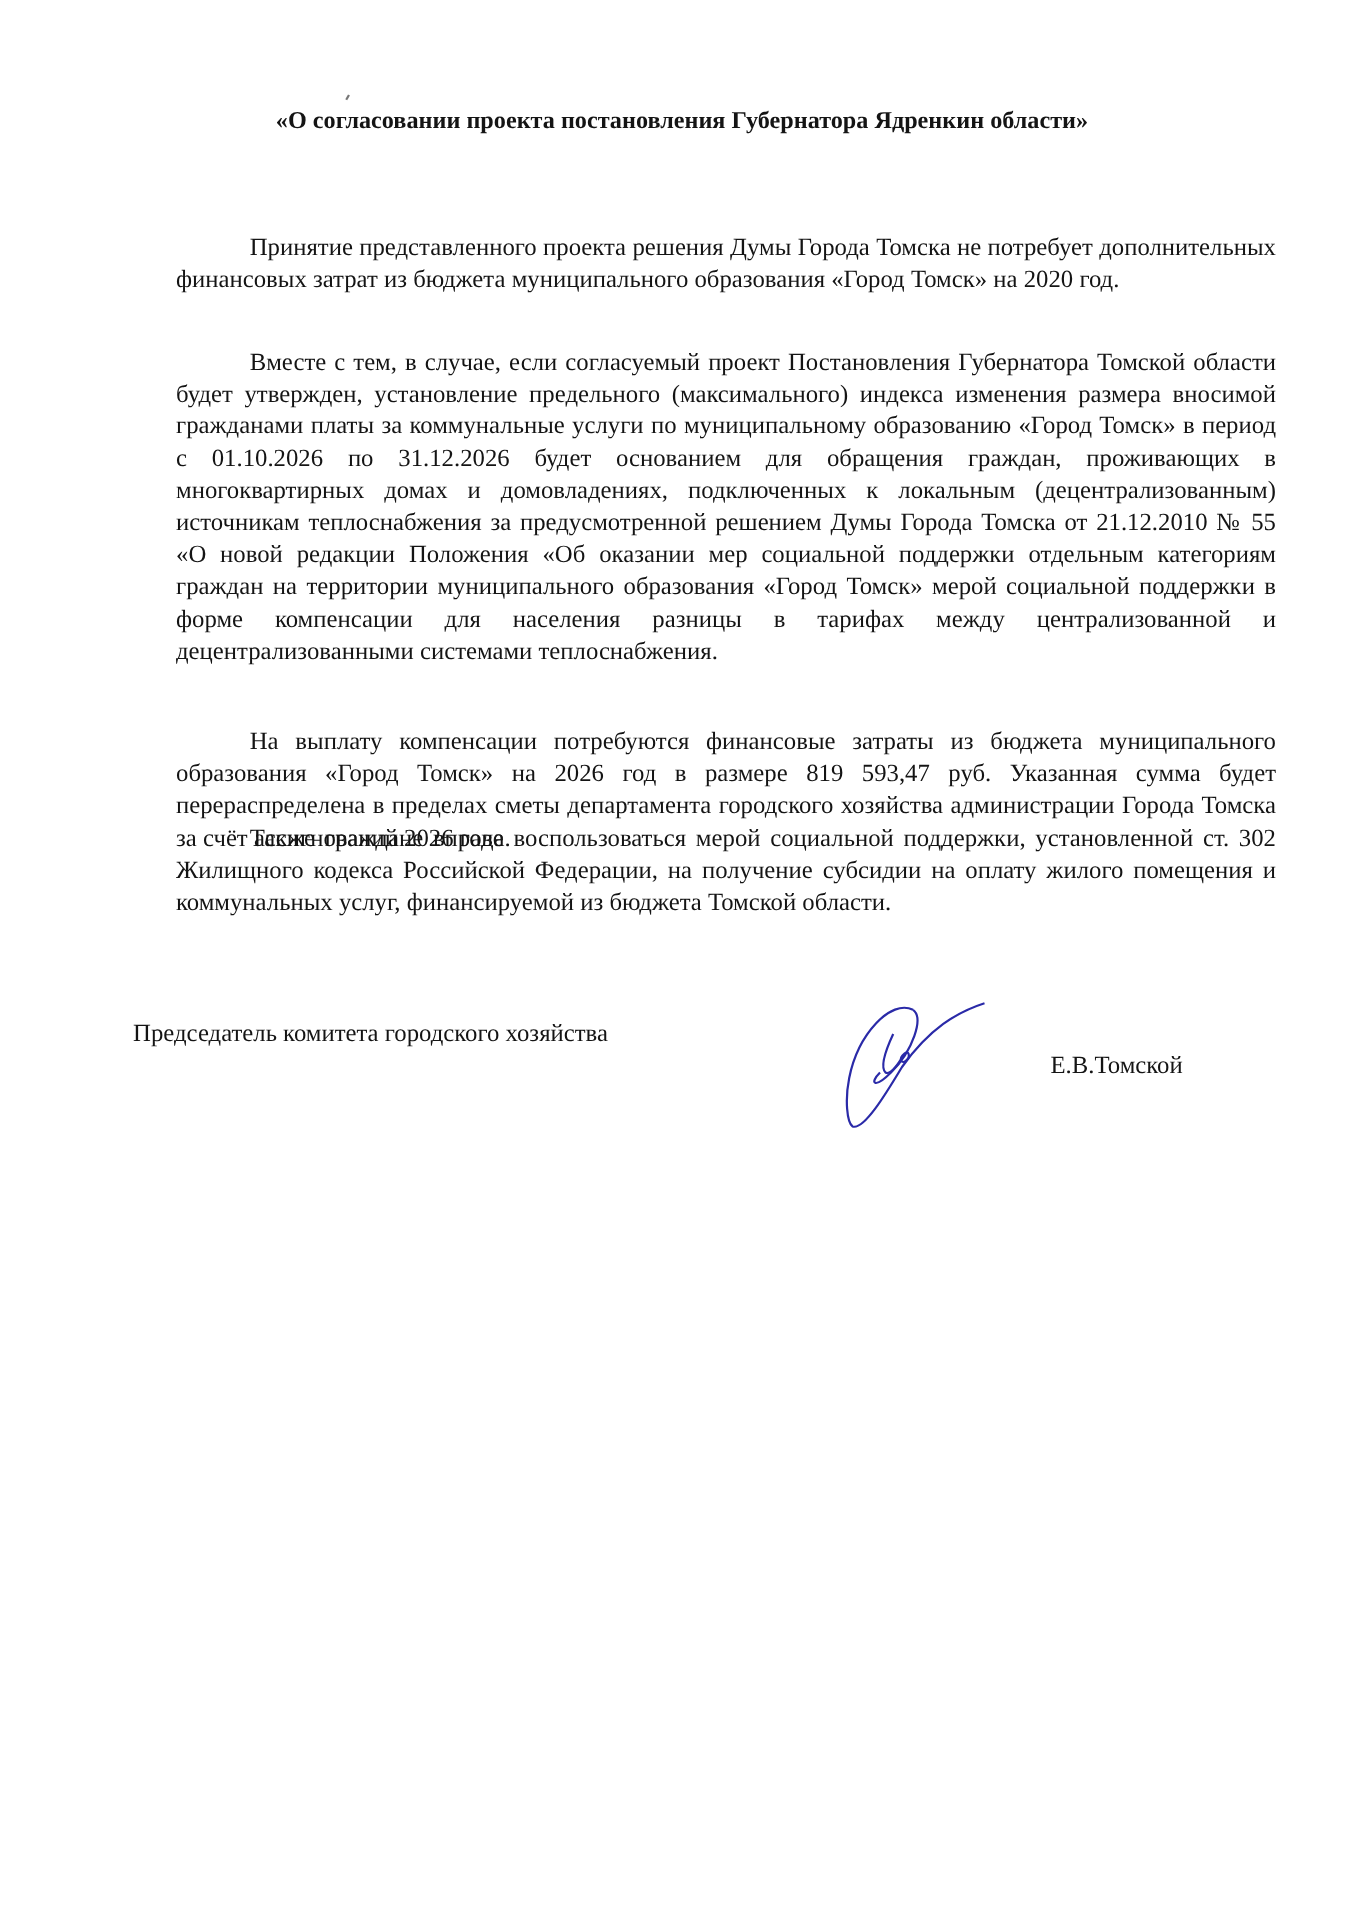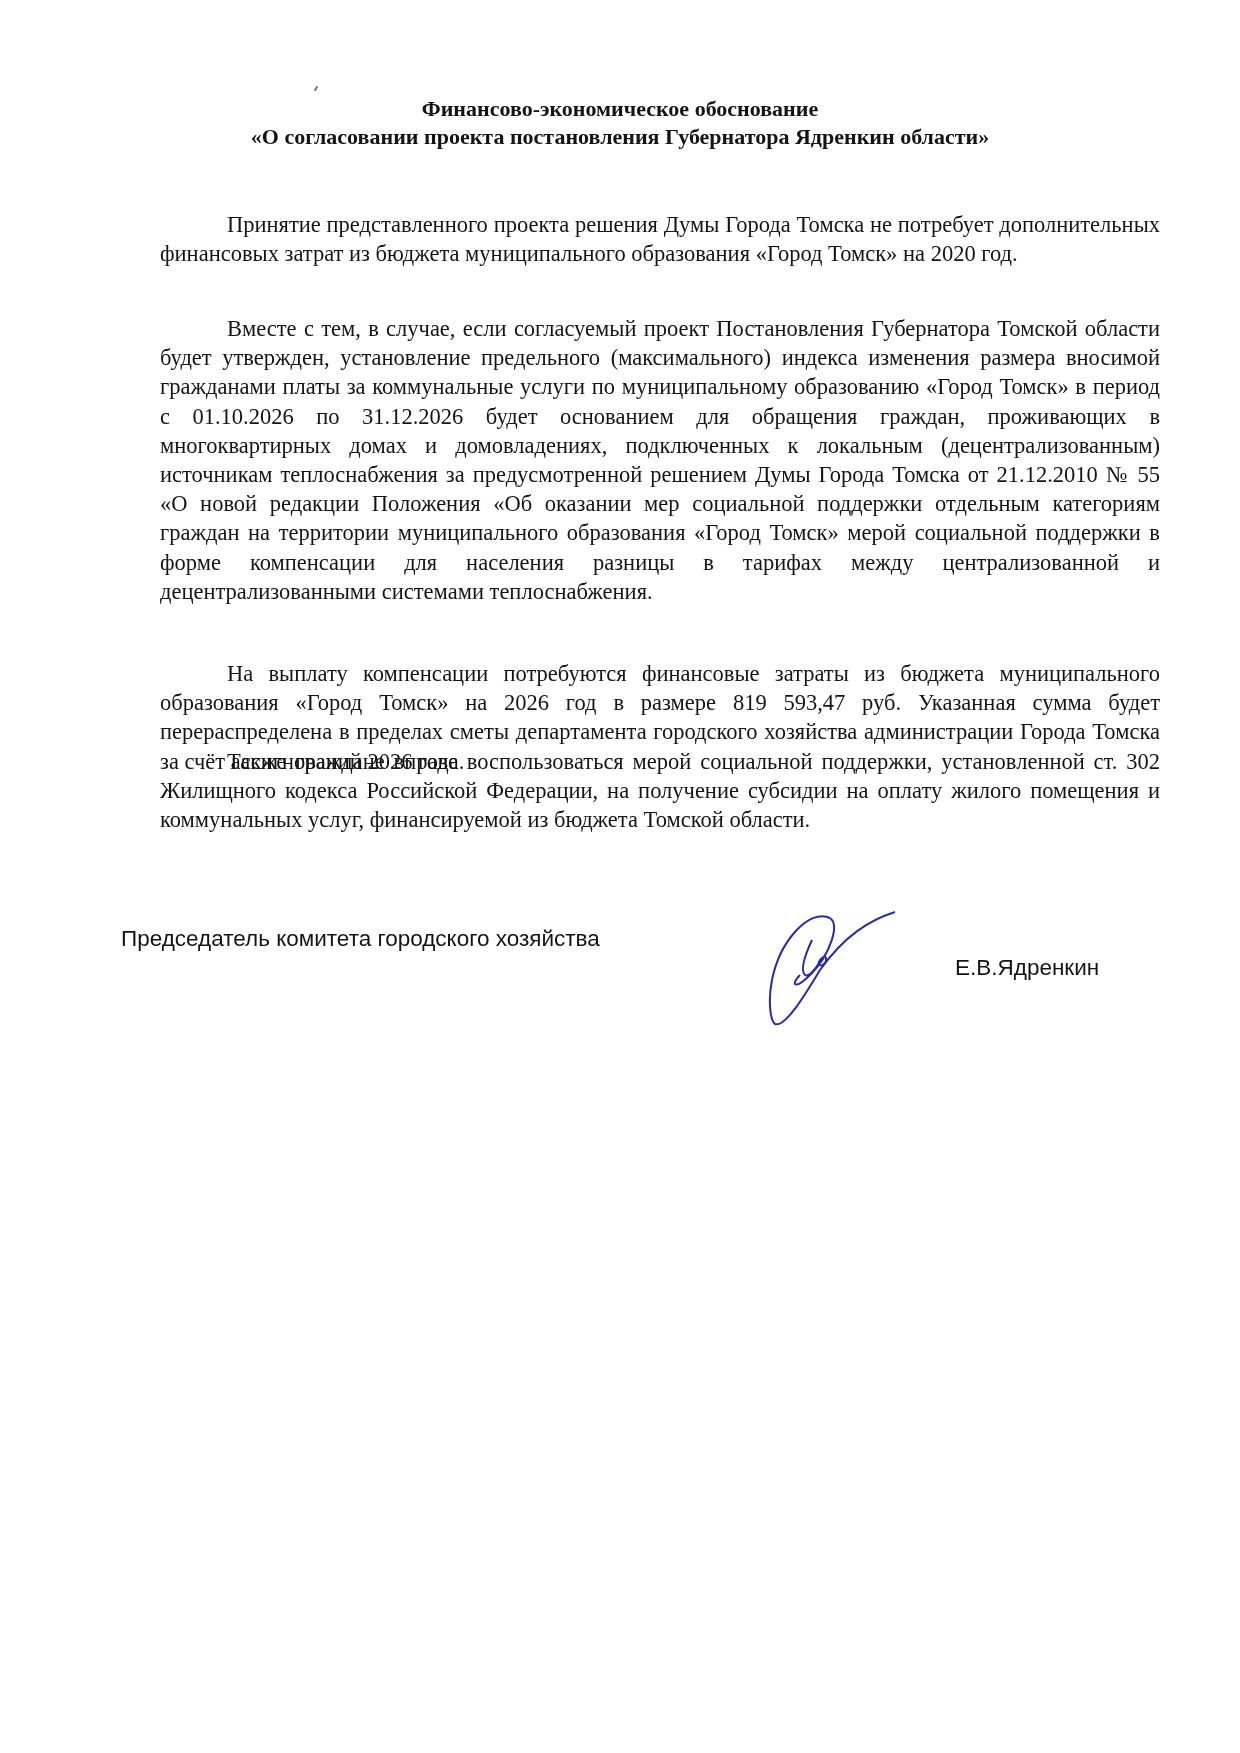--- a/index.html
+++ b/index.html
@@ -4,35 +4,34 @@
 <style>
   html, body { margin: 0; padding: 0; background: #ffffff; }
   body { width: 1240px; height: 1753px; position: relative; overflow: hidden; color: #141414; }
   .page { position: absolute; left: 0; top: 0; width: 1240px; height: 1753px; }
   .title { position: absolute; left: 0; width: 1240px; text-align: center;
            font-family: "Liberation Serif", serif; font-weight: bold; font-size: 22px; line-height: 28px; }
   .title .line { display: block; height: 28px; }
   .body-text { position: absolute; left: 160px; width: 1000px;
                font-family: "Liberation Serif", serif; font-size: 22.5px; line-height: 29.2px; }
   .para { margin: 0; text-align: justify; text-indent: 67px; }
-  .sign-block { position: absolute; font-family: Liberation Sans, sans-serif; font-size: 22.5px; line-height: 29px; }
+  .sign-block { position: absolute; font-family: Liberation Serif, serif; font-size: 22.5px; line-height: 29px; }
   .sign-left { left: 121px; top: 924px; }
   .sign-left span { display: block; }
   .sign-right { left: 955px; top: 953px; }
   .signature { position: absolute; left: 750px; top: 900px; width: 150px; height: 130px; }
   .speck { position: absolute; left: 315px; top: 86px; width: 2px; height: 5px; background: #777; transform: rotate(30deg); }
 </style>
 </head>
 <body>
 
 <div class="page">
   <div class="speck"></div>
 
   <div class="title" style="top:95px;">
-    <span class="line">Финансово-экономическое обоснование</span>
     <span class="line">«О согласовании проекта постановления Губернатора Ядренкин области»</span>
   </div>
 
   <div class="body-text" style="top:210px;">
     <p class="para">Принятие представленного проекта решения Думы Города Томска не потребует дополнительных финансовых затрат из бюджета муниципального образования «Город Томск» на 2020 год.</p>
   </div>
 
   <div class="body-text" style="top:314px;">
     <p class="para">Вместе с тем, в случае, если согласуемый проект Постановления Губернатора Томской области будет утвержден, установление предельного (максимального) индекса изменения размера вносимой гражданами платы за коммунальные услуги по муниципальному образованию «Город Томск» в период с 01.10.2026 по 31.12.2026 будет основанием для обращения граждан, проживающих в многоквартирных домах и домовладениях, подключенных к  локальным (децентрализованным) источникам теплоснабжения за предусмотренной решением Думы Города Томска от 21.12.2010 № 55 «О новой редакции Положения «Об оказании мер социальной поддержки отдельным категориям граждан на территории муниципального образования «Город Томск» мерой социальной поддержки в форме компенсации для населения разницы в тарифах между централизованной и децентрализованными системами теплоснабжения.</p>
   </div>
@@ -48,14 +47,14 @@
   <div class="sign-block sign-left">
     <span>Председатель комитета городского хозяйства</span>
   </div>
 
   <svg class="signature" viewBox="0 0 150 130">
     <path d="M80 18 C 60 8, 30 40, 22 80 C 18 100, 20 120, 25 124 C 35 128, 55 95, 70 70 C 95 35, 120 20, 145 12" fill="none" stroke="#2a2aa8" stroke-width="2"></path>
     <path d="M80 18 C 90 25, 80 55, 60 75 C 45 90, 40 85, 50 75" fill="none" stroke="#2a2aa8" stroke-width="2"></path>
     <path d="M62 40 C 55 55, 50 70, 55 75 C 60 78, 68 65, 72 58 C 76 54, 78 60, 74 64 C 70 68, 66 63, 72 58" fill="none" stroke="#2a2aa8" stroke-width="2"></path>
   </svg>
 
-  <div class="sign-block sign-right">Е.В.Ядренкин</div>
+  <div class="sign-block sign-right">Е.В.Томской</div>
 </div>
 
 </body></html>

